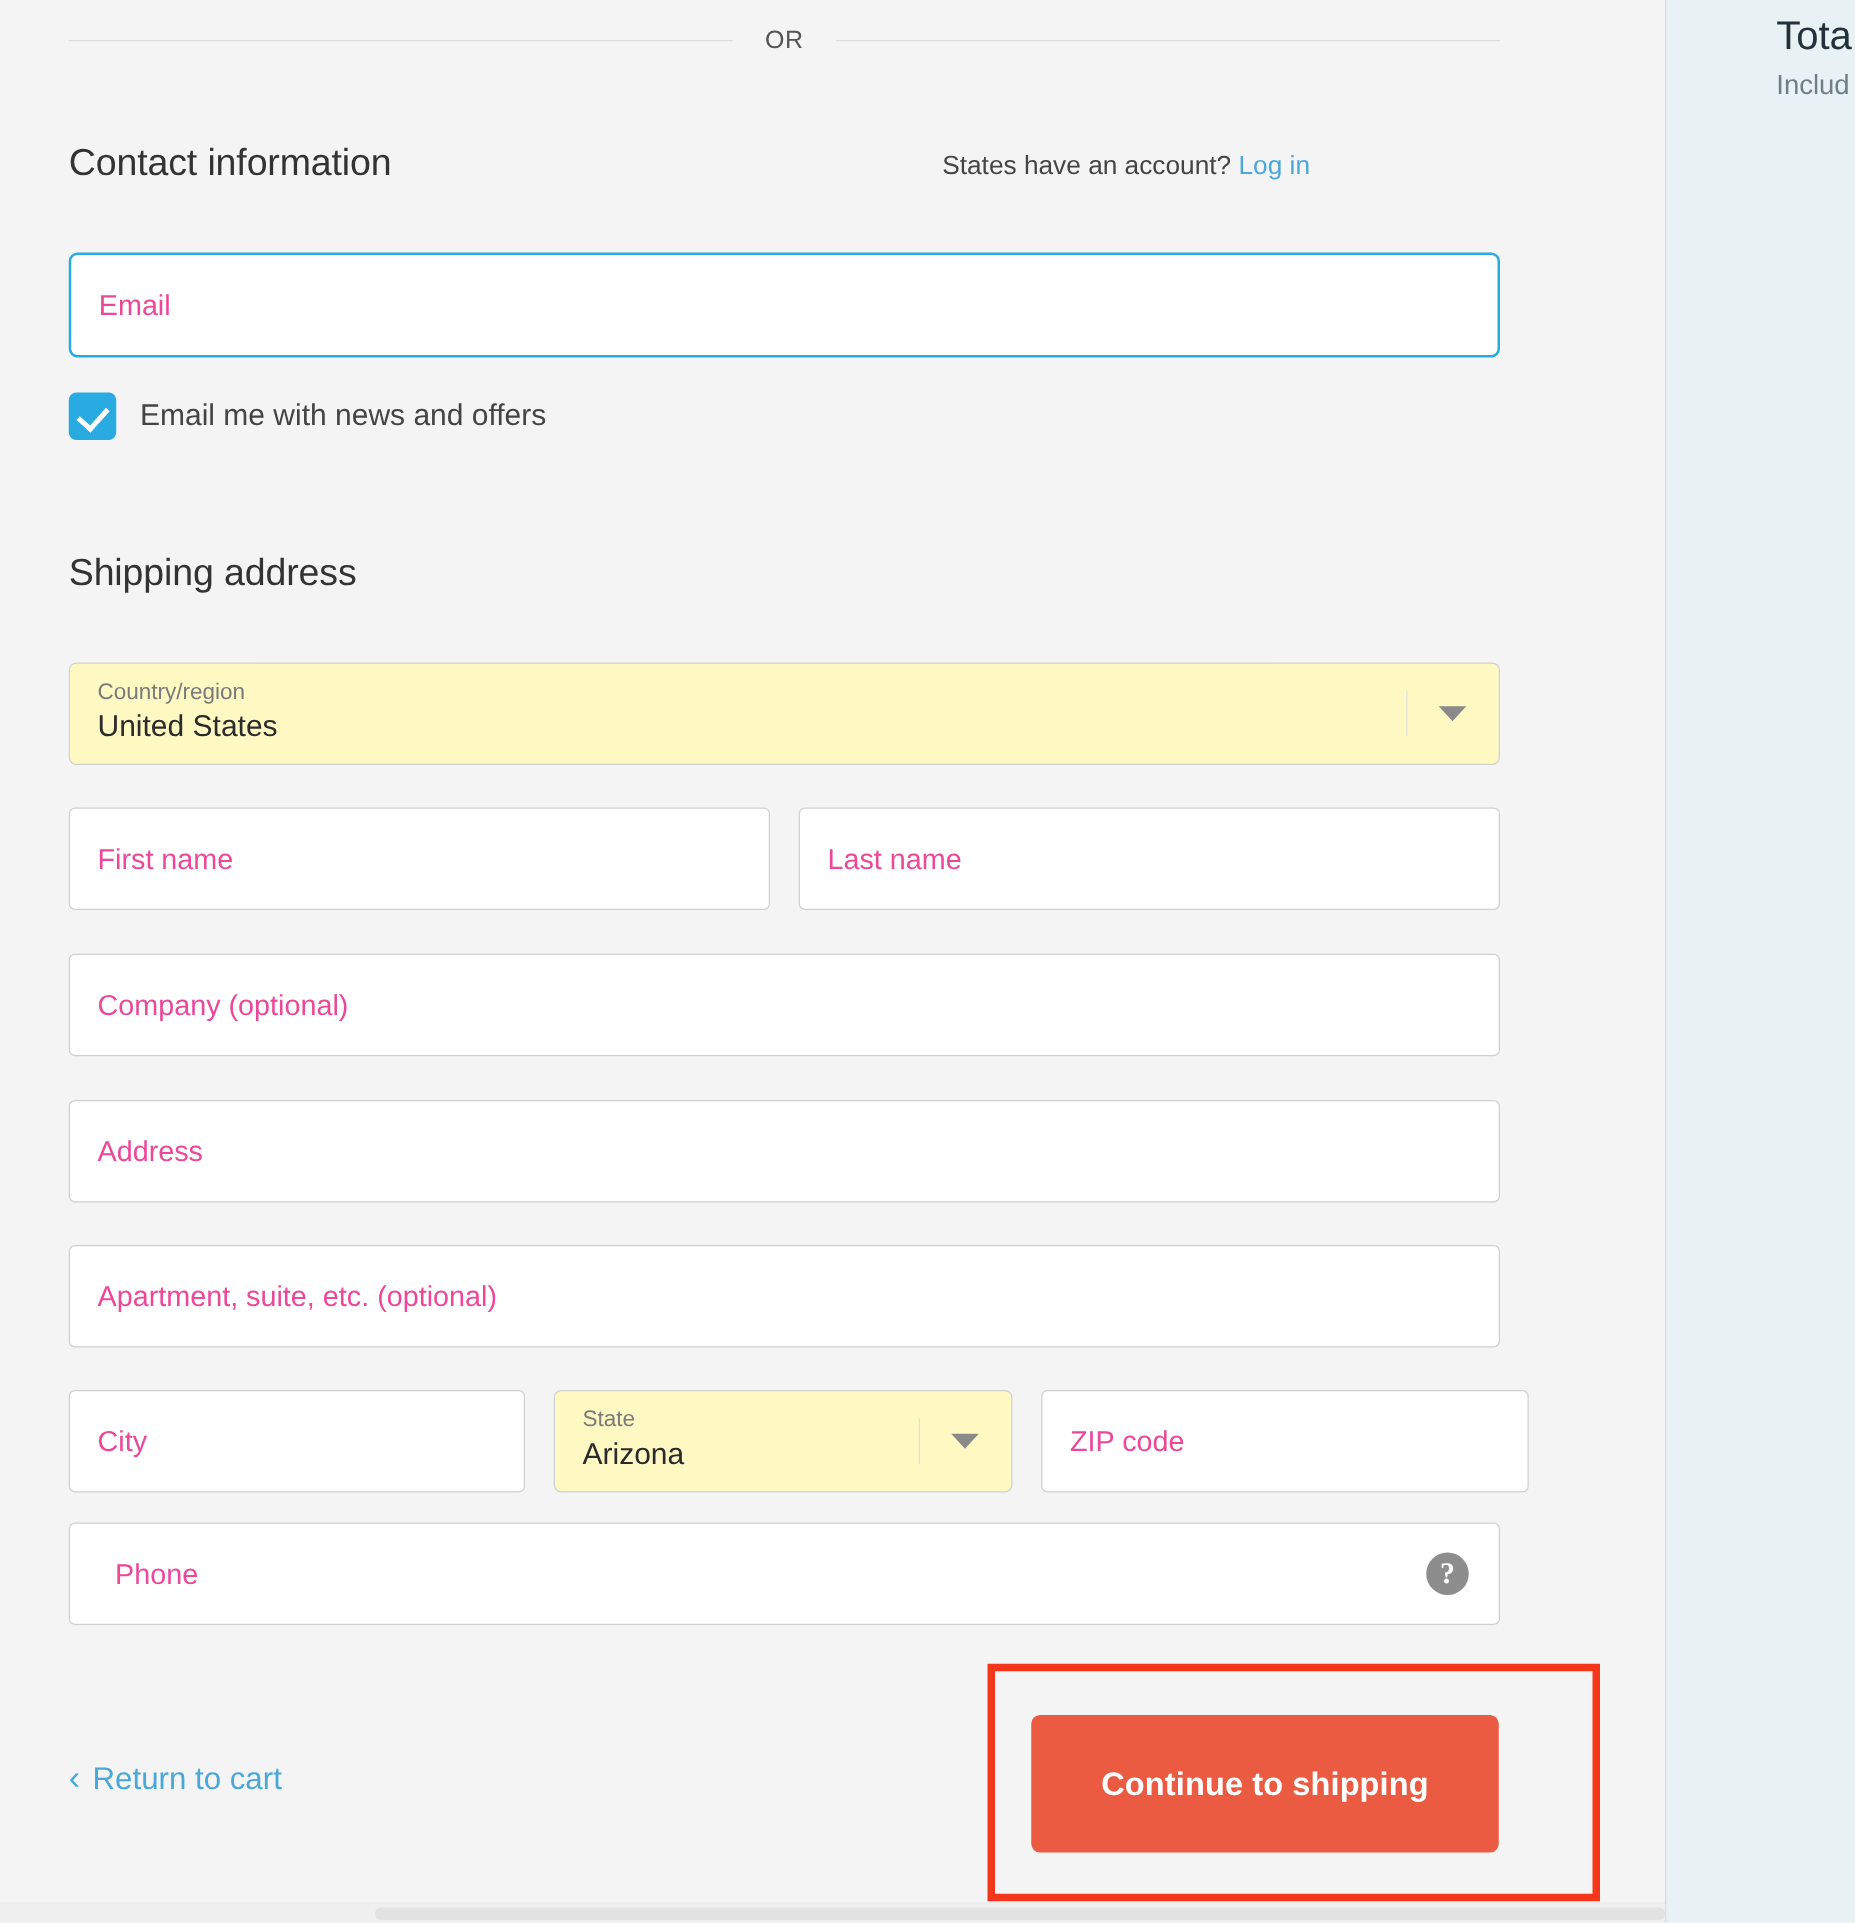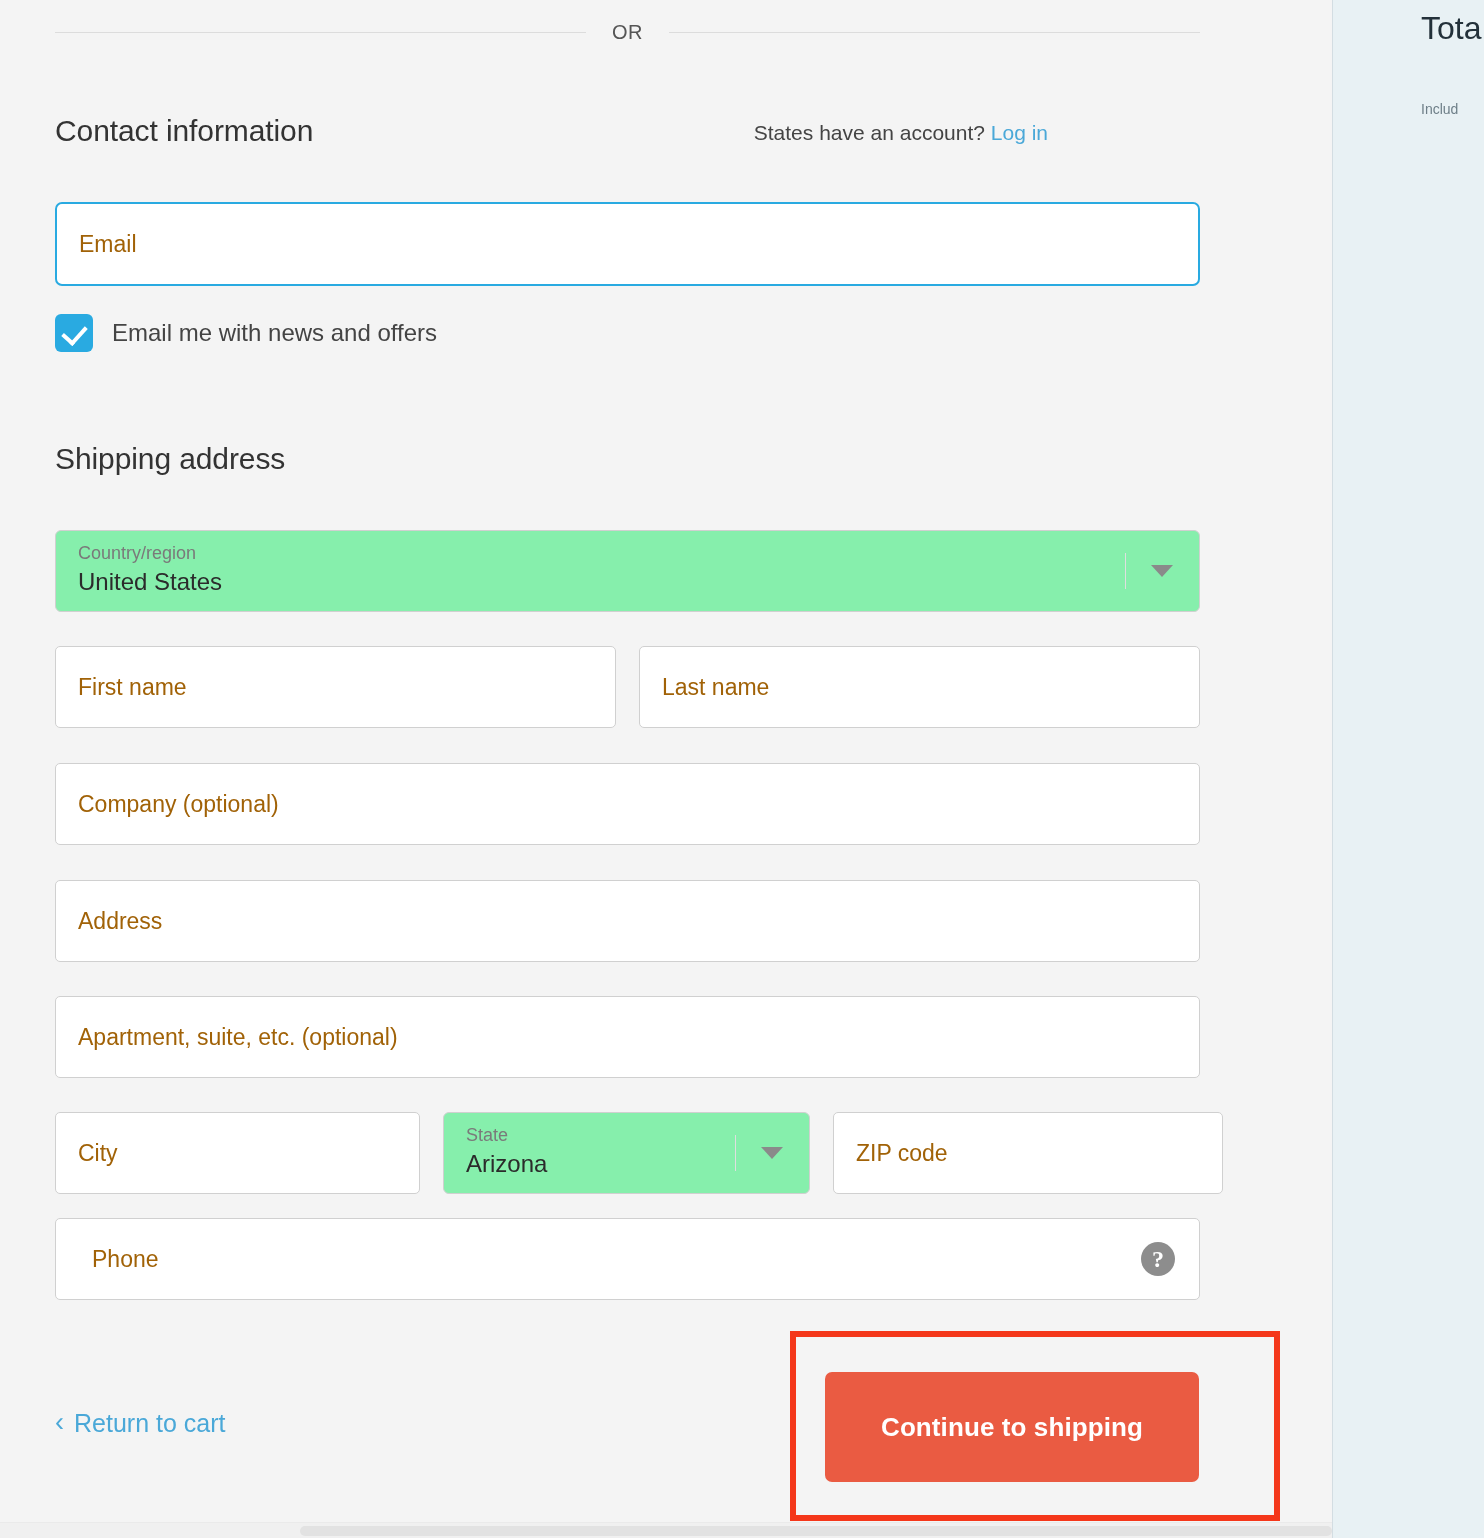--- a/index.html
+++ b/index.html
@@ -76,32 +76,32 @@
     background: #fff;
     border: 1px solid #d0d0d0;
     border-radius: 5px;
     height: 82px;
     display: flex;
     align-items: center;
     padding: 0 22px;
   }
   .fld .ph {
     font-size: 23px;
-    color: #a16207;
+    color: #ec4899;
     line-height: 1;
   }
   .fld.focused {
     border: 2px solid #29aae1;
     border-radius: 7px;
   }
 
   
   .sel {
     position: absolute;
-    background: #86efac;
+    background: #fef9c3;
     border: 1px solid #d0d0d0;
     border-radius: 6px;
     height: 82px;
     padding: 11px 0 0 22px;
     cursor: pointer;
   }
   .sel .lbl {
     display: block;
     font-size: 18px;
     color: #7a7a7a;
@@ -220,24 +220,23 @@
   #summary-total-label {
     position: absolute;
     left: 88px; top: 10px;
     font-size: 32px;
     color: #23313a;
     white-space: nowrap;
   }
   #summary-total-sub {
     position: absolute;
     left: 88px; top: 55px;
-    font-size: 14px;
+    font-size: 22px;
     color: #6e7f88;
     white-space: nowrap;
-    margin-top: 46px;
   }
 
   
   #hscrollbar {
     position: absolute;
     left: 0; bottom: 0;
     width: 1332px; height: 16px;
     background: #f0f0f0;
     border-top: 1px solid #eaeaea;
   }

